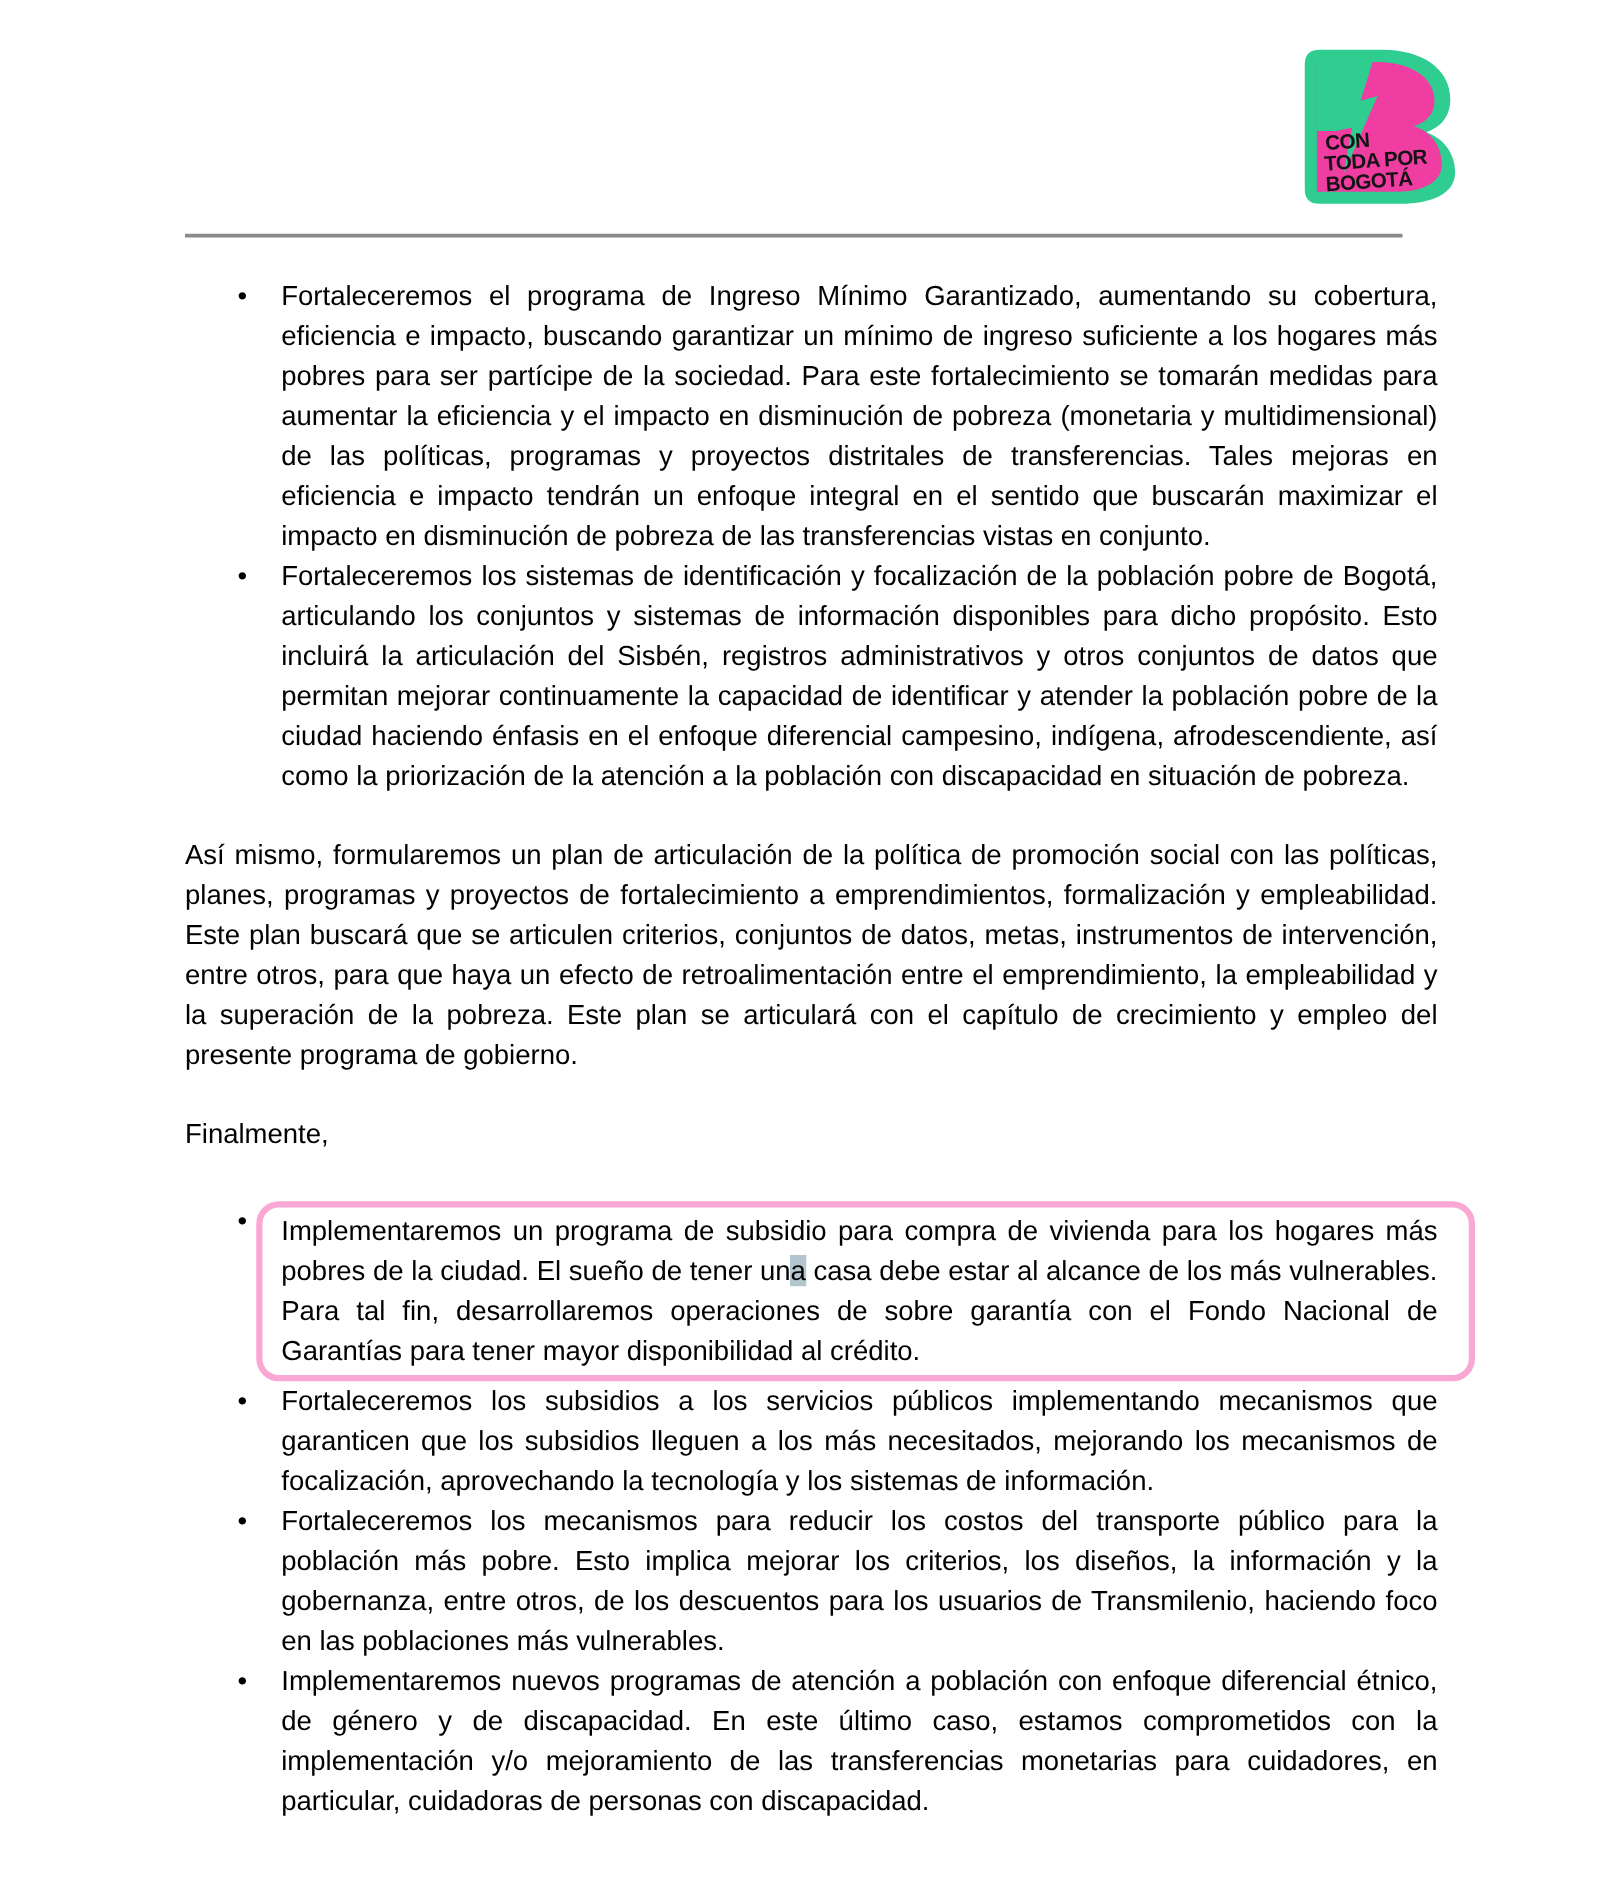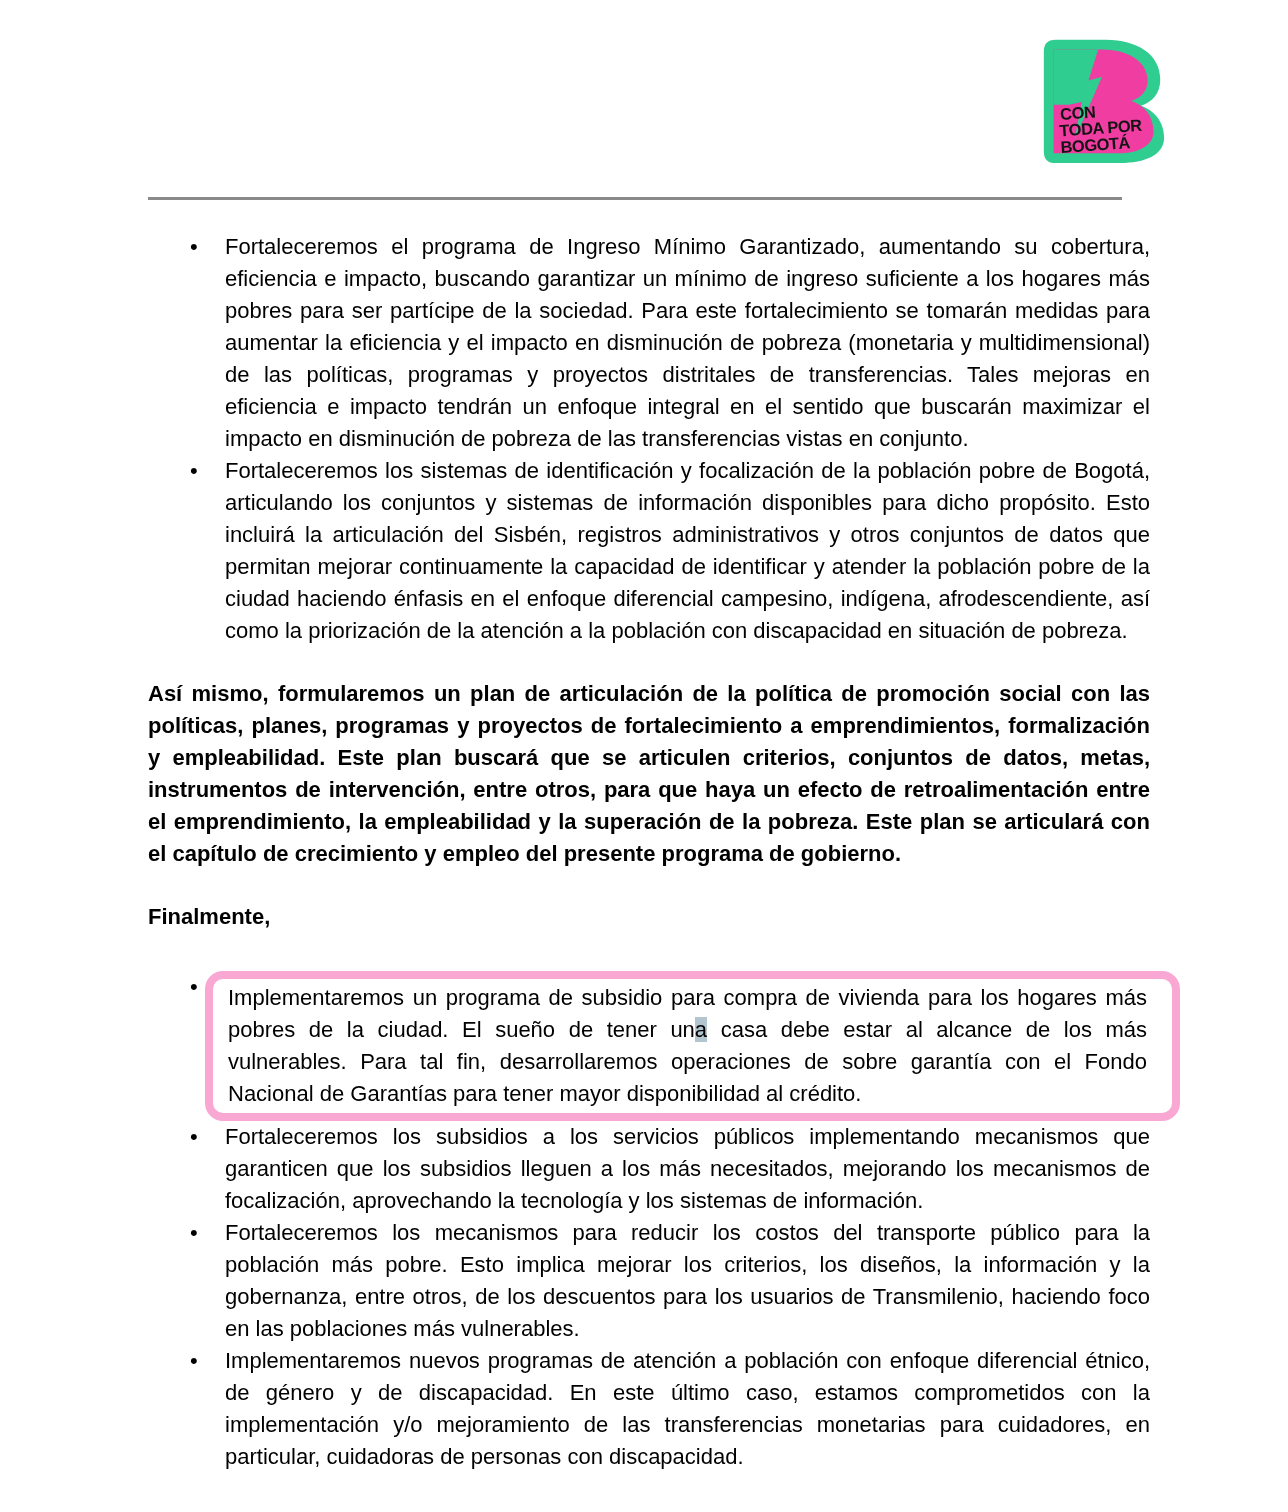--- a/index.html
+++ b/index.html
@@ -18,21 +18,21 @@
   .logo {
     position: absolute;
     left: 1038px;
     top: 35px;
     width: 130px;
     height: 130px;
   }
   .content {
     position: absolute;
     left: 148px;
-    top: 197px;
+    top: 187px;
     width: 1002px;
     font-size: 22px;
     line-height: 32px;
   }
   .divider {
     width: 974px;
     height: 3px;
     background: #8a8a8a;
     border: none;
     margin: 0 0 31px 0;
@@ -49,28 +49,27 @@
   }
   ul.doc-list li::before {
     content: "\2022";
     position: absolute;
     left: 42px;
     top: 0;
   }
   p.para {
     margin: 31px 0;
     text-align: justify;
-    font-weight: bold;
   }
   p.finally {
     margin: 31px 0 38px 0;
   }
   .red-box {
     display: block;
-    border: 8px solid #f9a8d4;
+    border: 5px solid #f9a8d4;
     border-radius: 18px;
     padding: 3px 25px 3px 15px;
     margin-left: -20px;
     margin-right: -30px;
     text-align: justify;
   }
   .char-highlight {
     background: #b3c5cf;
   }
   .logo-text {

